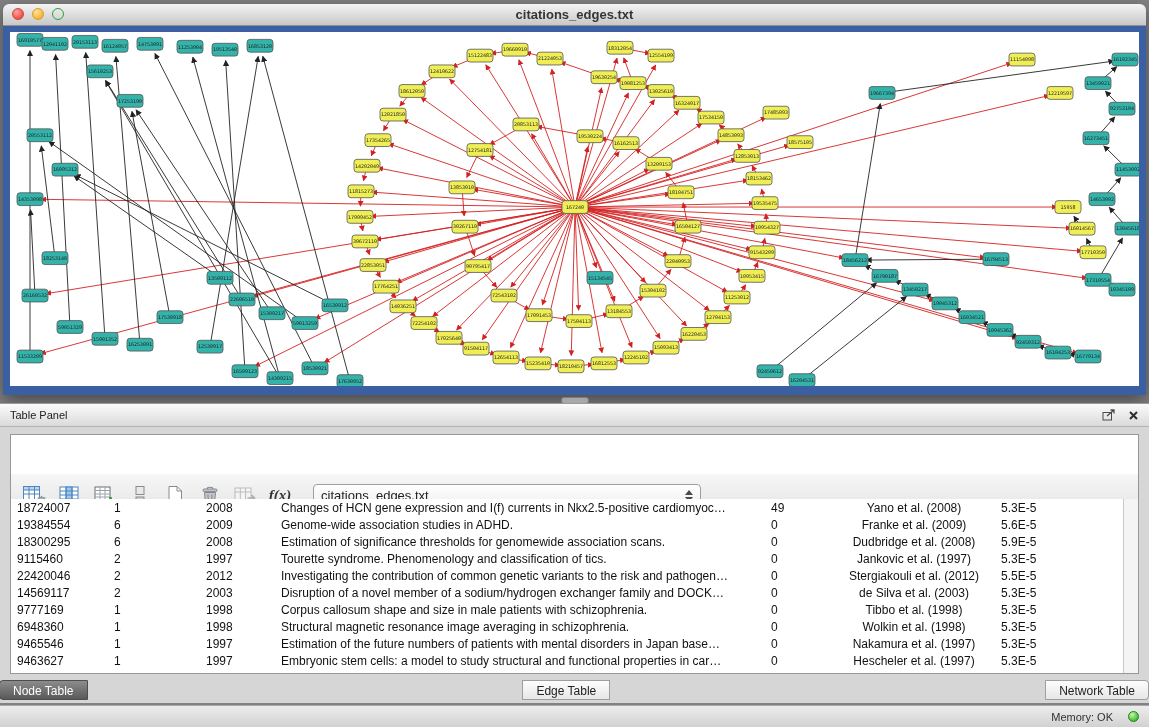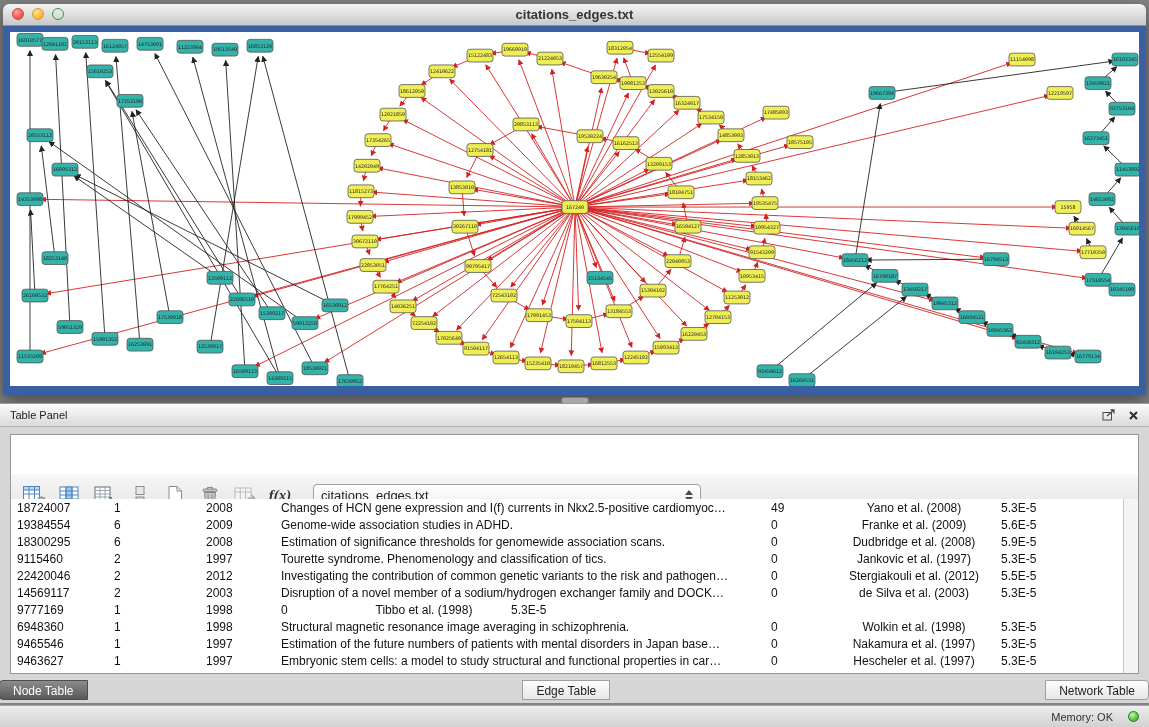--- a/index.html
+++ b/index.html
@@ -907,20 +907,21 @@
             <div class="tcell c2">2003</div>
             <div class="tcell c3">Disruption of a novel member of a sodium/hydrogen exchanger family and DOCK…</div>
             <div class="tcell c4">0</div>
             <div class="tcell c5">de Silva et al. (2003)</div>
             <div class="tcell c6">5.3E-5</div>
           </div>
           <div class="trow">
             <div class="tcell c0">9777169</div>
             <div class="tcell c1">1</div>
             <div class="tcell c2">1998</div>
+            <div class="tcell c3">Corpus callosum shape and size in male patients with schizophrenia.</div>
             <div class="tcell c4">0</div>
             <div class="tcell c5">Tibbo et al. (1998)</div>
             <div class="tcell c6">5.3E-5</div>
           </div>
           <div class="trow">
             <div class="tcell c0">6948360</div>
             <div class="tcell c1">1</div>
             <div class="tcell c2">1998</div>
             <div class="tcell c3">Structural magnetic resonance image averaging in schizophrenia.</div>
             <div class="tcell c4">0</div>

